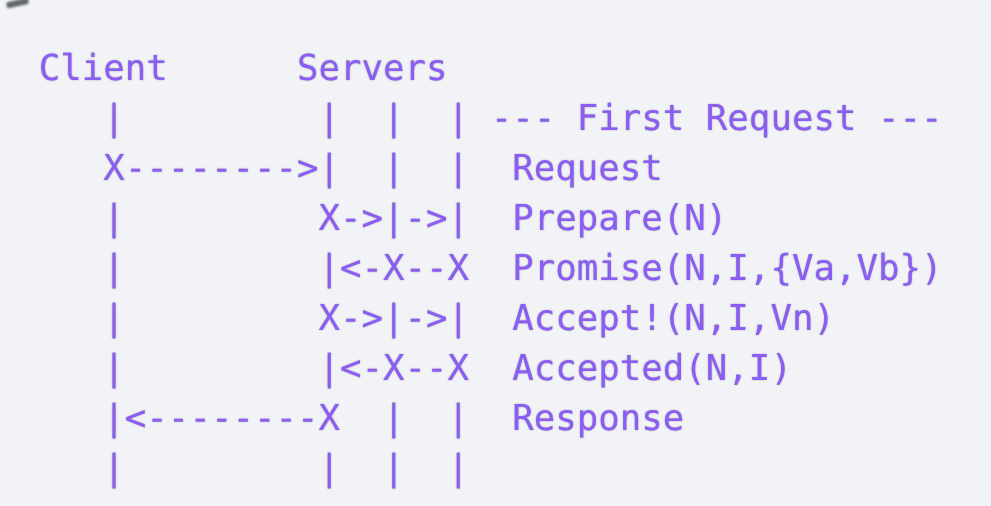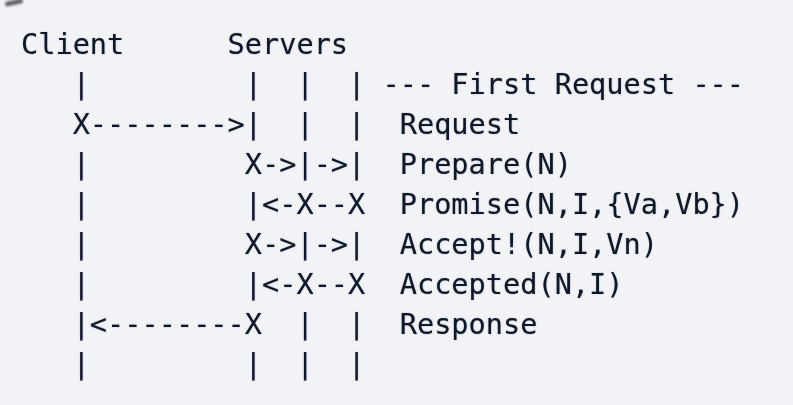--- a/index.html
+++ b/index.html
@@ -8,26 +8,26 @@
     height: 405px;
     overflow: hidden;
     position: relative;
     background: #f1f3f6;
     font-family: "DejaVu Sans Mono", monospace;
   }
   .ascii-diagram {
     position: absolute;
     left: 21px;
     top: 24px;
-    margin: 0;
+    margin: 10px;
     font-family: "DejaVu Sans Mono", monospace;
     font-size: 28.6px;
     line-height: 40px;
     font-weight: 400;
-    color: #0f172a;
+    color: #8b5cf6;
     white-space: pre;
     letter-spacing: 0;
     text-shadow: 0 0 1.2px rgba(55, 59, 64, 0.55);
   }
   .ascii-line { height: 40px; }
   .corner-artifact {
     position: absolute;
     left: 5px;
     top: 0px;
     width: 18px;

